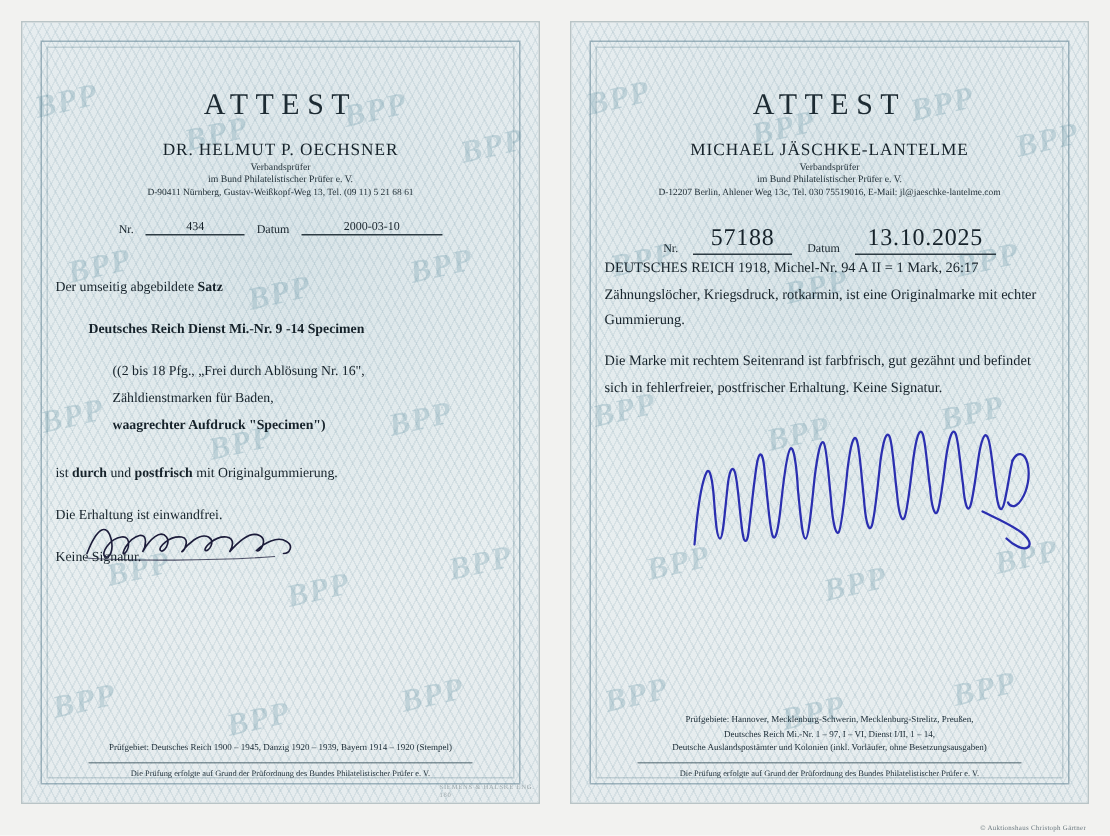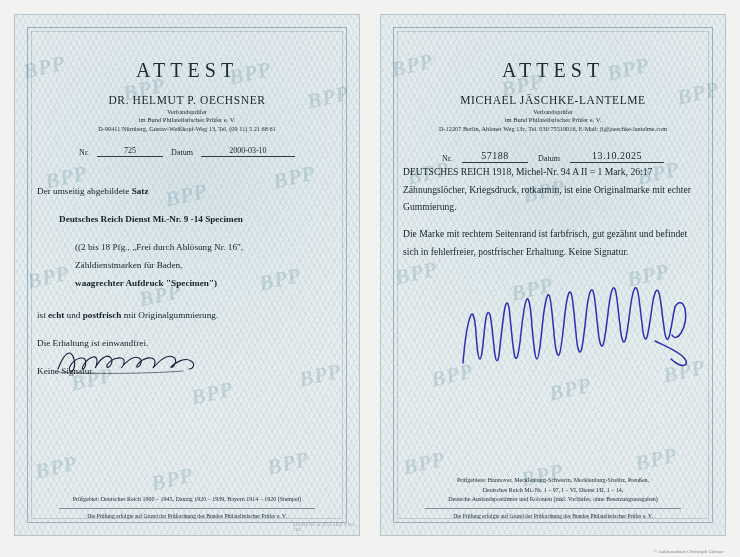--- a/index.html
+++ b/index.html
@@ -128,21 +128,21 @@
     gap: 8px;
     margin-top: 14px;
     font-size: 8px;
     color: #16222a;
   }
   .numrow .lbl { font-size: 8px; }
   .numrow .val { font-size: 8px; }
   .numrow.big { margin-top: 18px; font-size: 11px; gap: 10px; }
   .numrow.big .lbl { font-size: 8px; }
   .numrow.big .val {
-    font-size: 10px;
+    font-size: 16px;
     letter-spacing: 0.5px;
   }
   .ulbox {
     border-bottom: 1px solid #2c3a42;
     min-width: 58px;
     text-align: center;
     padding: 0 4px 1px 4px;
   }
   .ulbox.wide { min-width: 86px; }
 
@@ -248,35 +248,35 @@
 
     <div class="content">
       <div class="title">ATTEST</div>
       <div class="expert-name">DR. HELMUT P. OECHSNER</div>
       <div class="expert-role">Verbandsprüfer</div>
       <div class="expert-assoc">im Bund Philatelistischer Prüfer e. V.</div>
       <div class="expert-addr">D-90411 Nürnberg, Gustav-Weißkopf-Weg 13, Tel. (09 11) 5 21 68 61</div>
 
       <div class="numrow">
         <span class="lbl">Nr.</span>
-        <span class="ulbox">725</span>
+        <span class="ulbox">434</span>
         <span class="lbl">Datum</span>
         <span class="ulbox wide">2000-03-10</span>
       </div>
 
       <div class="body">
         <p>
           <span>Der umseitig abgebildete </span><span class="b">Satz</span>
         </p>
         <p class="ind b">Deutsches Reich Dienst  Mi.-Nr. 9 -14  Specimen</p>
         <p class="ind2" style="margin-bottom:0">((2 bis 18 Pfg., „Frei durch Ablösung Nr. 16",</p>
         <p class="ind2" style="margin-bottom:0">Zähldienstmarken für Baden,</p>
         <p class="ind2 b">waagrechter Aufdruck "Specimen")</p>
         <p style="margin-top:14px">
-          <span>ist </span><span class="b">echt</span><span> und </span><span class="b">postfrisch</span><span> mit Originalgummierung.</span>
+          <span>ist </span><span class="b">durch</span><span> und </span><span class="b">postfrisch</span><span> mit Originalgummierung.</span>
         </p>
         <p>Die Erhaltung ist einwandfrei.</p>
         <p>Keine Signatur.</p>
       </div>
     </div>
 
     <div class="sig-left">
       <svg width="150" height="34" viewBox="0 0 150 34">
         <path d="M3,24 C10,6 16,4 19,14 C21,22 18,28 15,26 C12,24 18,14 26,13 C33,12 31,22 28,24 C25,26 30,14 38,12 C44,11 42,20 40,23 C45,14 52,8 56,13 C59,17 54,24 52,22 C50,20 58,12 66,13 C72,14 68,22 66,23 C70,18 78,10 84,13 C89,16 84,23 82,22 C80,21 88,12 96,13 C102,14 100,20 98,23 C104,16 112,9 118,12 C124,15 118,24 116,22 C121,17 130,12 136,16 C141,19 138,24 134,24" fill="none" stroke="#1c1c3a" stroke-width="1.1" stroke-linecap="round"></path>
         <path d="M2,27 C30,29 90,29 128,26" fill="none" stroke="#1c1c3a" stroke-width="0.8" stroke-linecap="round" opacity="0.75"></path>

